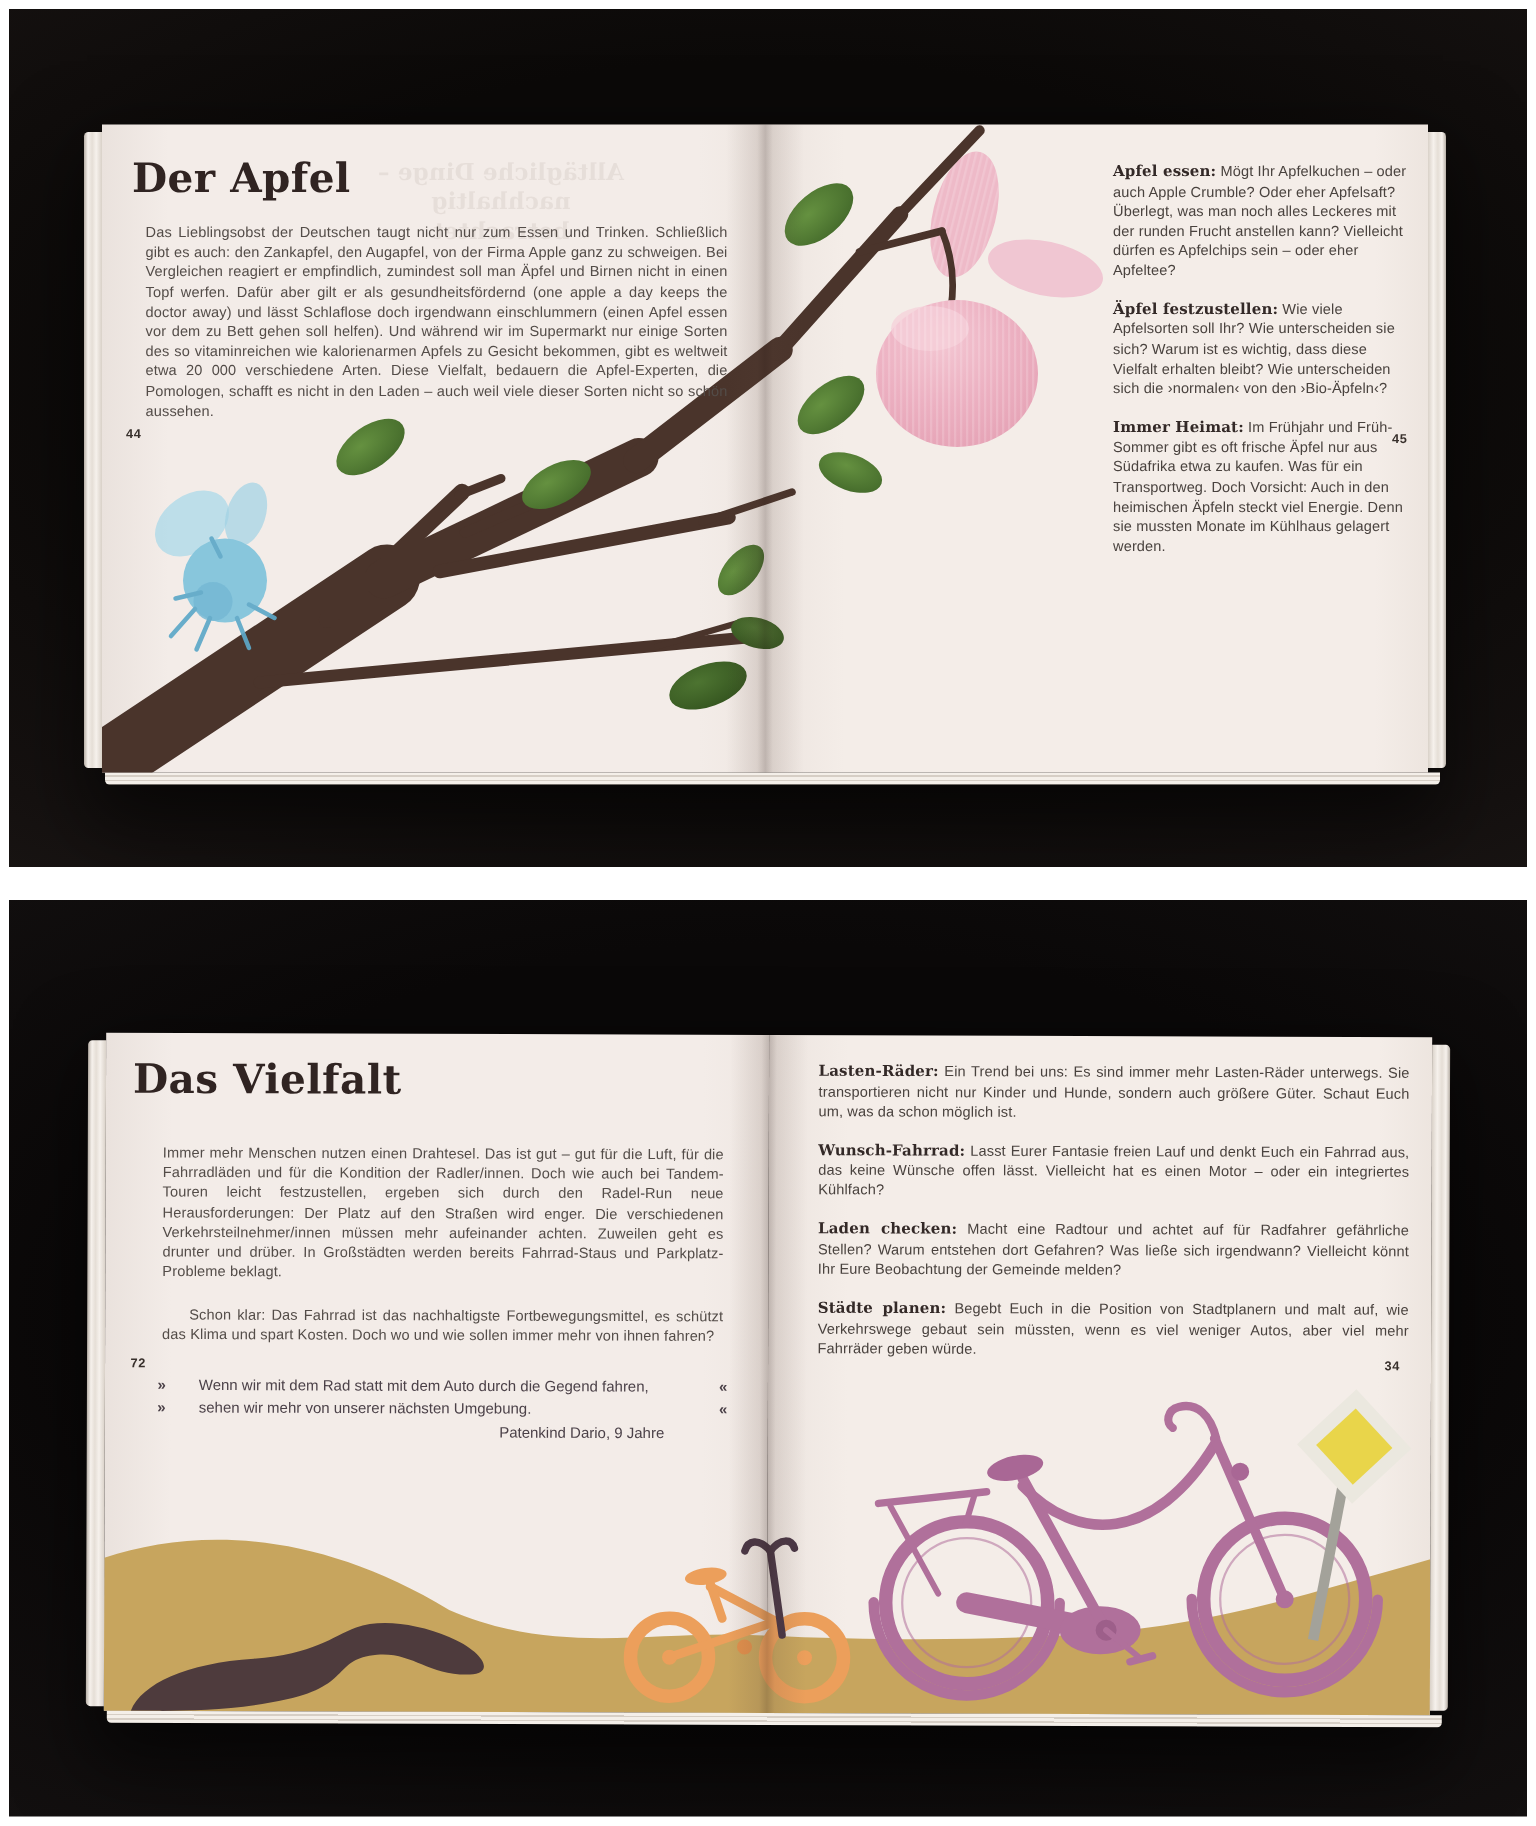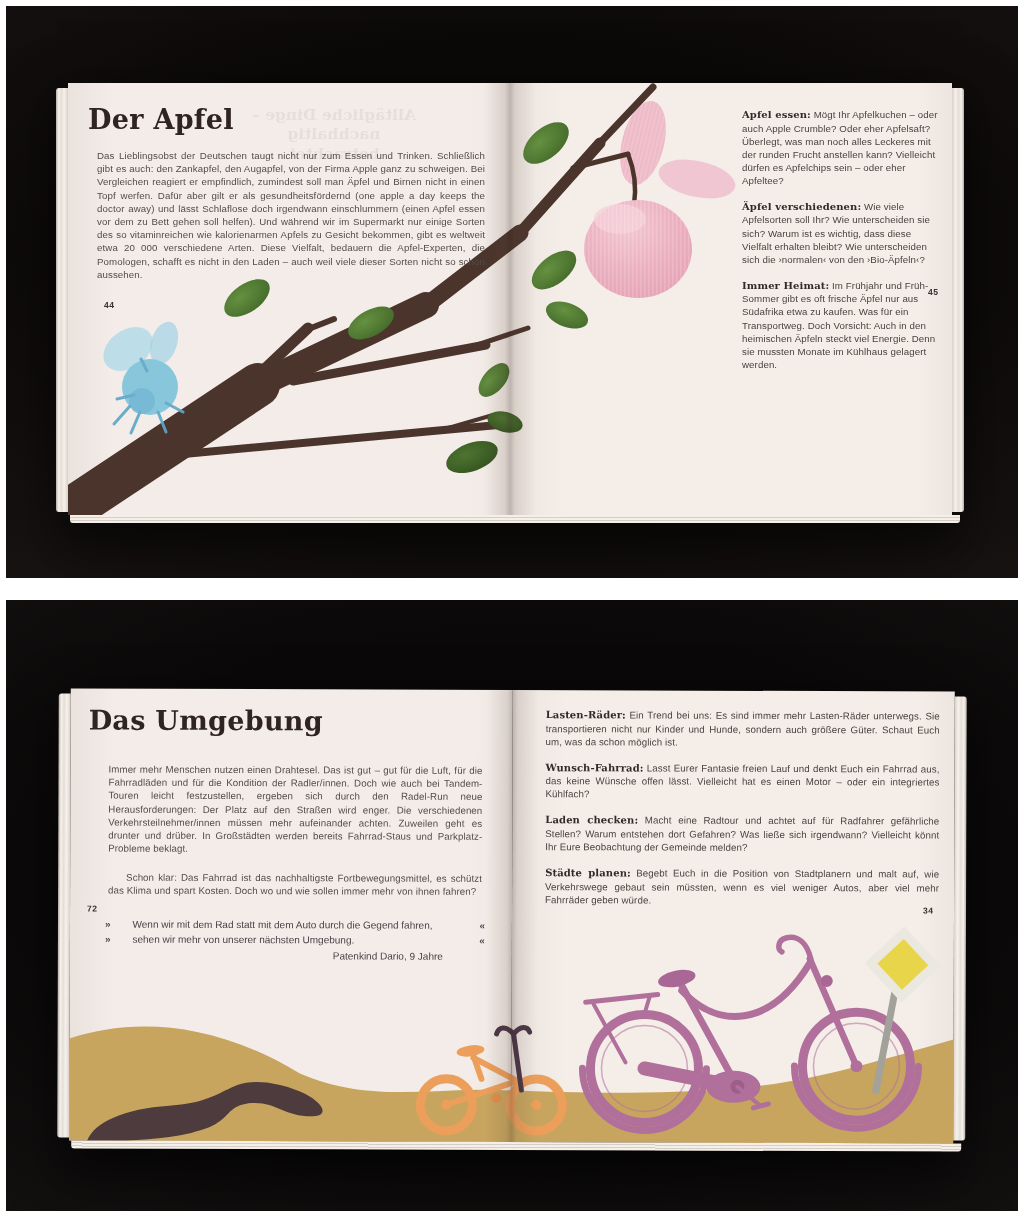--- a/index.html
+++ b/index.html
@@ -52,21 +52,21 @@
   .bodytext{
     position:absolute;margin:0;font-size:9.7px;line-height:1.36;color:#534c48;
     text-align:justify;letter-spacing:0.1px;
   }
   .b1{left:29px;top:66px;width:388px;}
   .b2a{left:38px;top:74px;width:374px;}
   .b2b{left:38px;top:182px;width:374px;text-indent:18px;}
   .pagenum{
     position:absolute;font-size:8.5px;font-weight:700;color:#38302c;letter-spacing:0.5px;
   }
-  .n44{left:16px;top:217px;margin-left:20px;}
+  .n44{left:16px;top:201px;}
   .n45{left:860px;top:204px;}
   .n46{left:17px;top:215px;}
   .n47{left:853px;top:214px;}
   .col{position:absolute;}
   .col1{left:674px;top:25px;width:198px;}
   .col2{left:475px;top:18px;width:394px;}
   .col p{margin:0 0 13px 0;font-size:9.7px;line-height:1.35;color:#49423e;text-align:left;letter-spacing:0.1px;}
   .col2 p{text-align:justify;}
   .lead{font-family:"DejaVu Serif",serif;font-weight:700;font-size:10px;color:#332927;}
   .ghost{
@@ -173,21 +173,21 @@
         <div>nachhaltig betrachtet</div>
       </div>
 
       <h1 class="title t1">Der Apfel</h1>
       <p class="bodytext b1">Das Lieblingsobst der Deutschen taugt nicht nur zum Essen und Trinken. Schließlich gibt es auch: den Zankapfel, den Augapfel, von der Firma Apple ganz zu schweigen. Bei Vergleichen reagiert er empfindlich, zumindest soll man Äpfel und Birnen nicht in einen Topf werfen. Dafür aber gilt er als gesundheitsfördernd (one apple a day keeps the doctor away) und lässt Schlaflose doch irgendwann einschlummern (einen Apfel essen vor dem zu Bett gehen soll helfen). Und während wir im Supermarkt nur einige Sorten des so vitaminreichen wie kalorienarmen Apfels zu Gesicht bekommen, gibt es weltweit etwa 20 000 verschiedene Arten. Diese Vielfalt, bedauern die Apfel-Experten, die Pomologen, schafft es nicht in den Laden – auch weil viele dieser Sorten nicht so schön aussehen.</p>
       <span class="pagenum n44">44</span>
       <span class="pagenum n45">45</span>
 
       <div class="col col1">
         <p><b class="lead">Apfel essen:</b> <span>Mögt Ihr Apfelkuchen – oder auch Apple Crumble? Oder eher Apfelsaft? Überlegt, was man noch alles Leckeres mit der runden Frucht anstellen kann? Vielleicht dürfen es Apfelchips sein – oder eher Apfeltee?</span></p>
-        <p><b class="lead">Äpfel verschiedenen:</b> <span>Wie viele Apfelsorten soll Ihr? Wie unterscheiden sie sich? Warum ist es wichtig, dass diese Vielfalt erhalten bleibt? Wie unterscheiden sich die ›normalen‹ von den ›Bio-Äpfeln‹?</span></p>
+        <p><b class="lead">Äpfel festzustellen:</b> <span>Wie viele Apfelsorten soll Ihr? Wie unterscheiden sie sich? Warum ist es wichtig, dass diese Vielfalt erhalten bleibt? Wie unterscheiden sich die ›normalen‹ von den ›Bio-Äpfeln‹?</span></p>
         <p><b class="lead">Immer Heimat:</b> <span>Im Frühjahr und Früh-Sommer gibt es oft frische Äpfel nur aus Südafrika etwa zu kaufen. Was für ein Transportweg. Doch Vorsicht: Auch in den heimischen Äpfeln steckt viel Energie. Denn sie mussten Monate im Kühlhaus gelagert werden.</span></p>
       </div>
 
       <div class="gutter"></div>
     </div>
   </div>
 </figure>
 
 <figure class="photo photo2">
   <div class="book book2">
@@ -246,21 +246,21 @@
           <line x1="684" y1="417" x2="699" y2="413" stroke-width="5"></line>
         </g>
 
         <g>
           <line x1="826" y1="296" x2="806" y2="402" stroke="#a3a29a" stroke-width="7"></line>
           <rect x="806" y="246" width="54" height="54" fill="#ebe8df" transform="rotate(47 833 273)"></rect>
           <rect x="815" y="255" width="36" height="36" fill="#e9d54a" transform="rotate(47 833 273)"></rect>
         </g>
       </svg>
 
-      <h1 class="title t2">Das Umgebung</h1>
+      <h1 class="title t2">Das Vielfalt</h1>
       <p class="bodytext b2a">Immer mehr Menschen nutzen einen Drahtesel. Das ist gut – gut für die Luft, für die Fahrradläden und für die Kondition der Radler/innen. Doch wie auch bei Tandem-Touren leicht festzustellen, ergeben sich durch den Radel-Run neue Herausforderungen: Der Platz auf den Straßen wird enger. Die verschiedenen Verkehrsteilnehmer/innen müssen mehr aufeinander achten. Zuweilen geht es drunter und drüber. In Großstädten werden bereits Fahrrad-Staus und Parkplatz-Probleme beklagt.</p>
       <p class="bodytext b2b">Schon klar: Das Fahrrad ist das nachhaltigste Fortbewegungsmittel, es schützt das Klima und spart Kosten. Doch wo und wie sollen immer mehr von ihnen fahren?</p>
       <span class="pagenum n46">72</span>
       <span class="pagenum n47">34</span>
 
       <div class="quote">
         <div class="qline">
           <span class="qmark">»</span>
           <span class="qtext">Wenn wir mit dem Rad statt mit dem Auto durch die Gegend fahren,</span>
           <span class="qmark">«</span>

